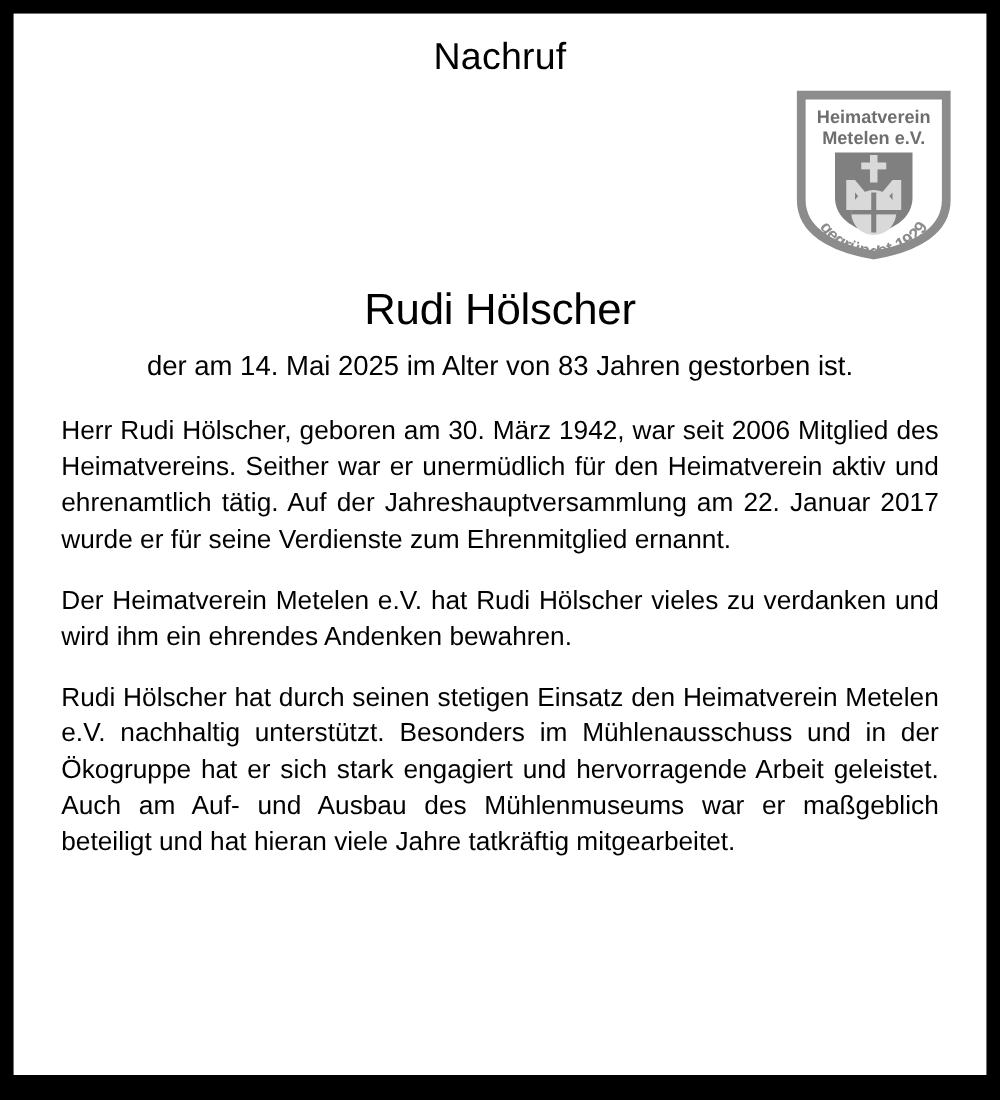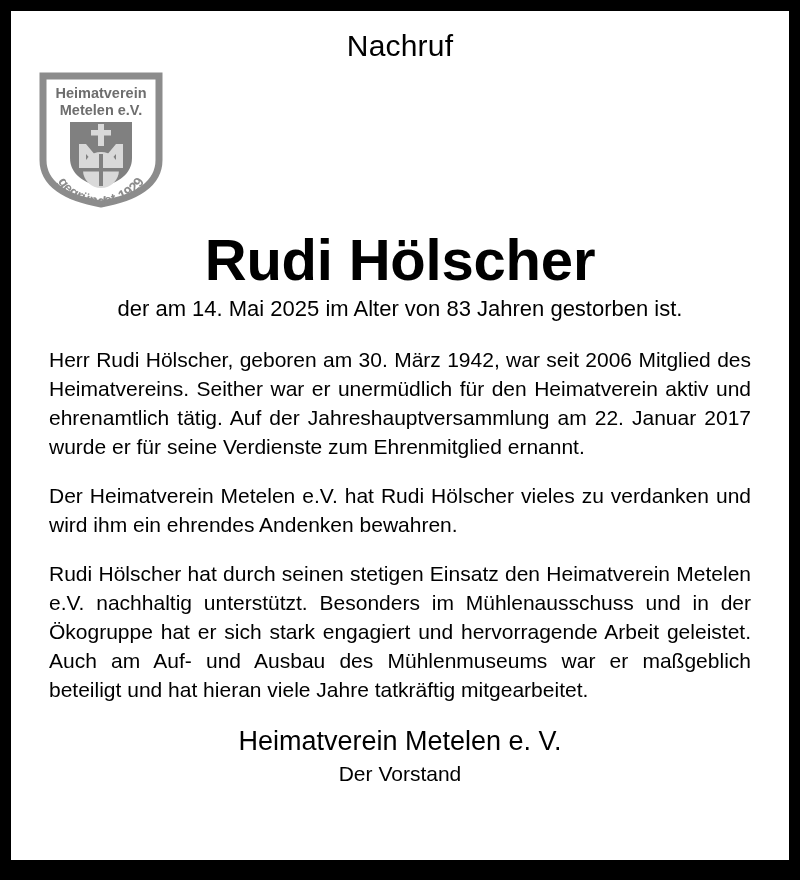--- a/index.html
+++ b/index.html
@@ -43,42 +43,42 @@
     font-size: 30px;
     font-weight: 400;
     letter-spacing: 0.2px;
     line-height: 1.1;
     margin: 2px 0 6px 0;
   }
 
   
   .crest-wrap {
     display: flex;
-    justify-content: flex-start;
+    justify-content: flex-end;
     margin: 4px 0 14px 0;
   }
   .crest {
     display: block;
   }
 
   
   .intro-line {
     text-align: center;
     font-size: 19.5px;
     font-weight: 400;
     line-height: 1.25;
     margin: 2px 0 4px 0;
   }
   .deceased-name {
     text-align: center;
-    font-size: 58px;
-    font-weight: 700;
+    font-size: 35px;
+    font-weight: 400;
     line-height: 1.12;
     letter-spacing: -0.2px;
-    margin: 6px 0 2px 0;
+    margin: 6px 0 12px 0;
   }
   .honor-line {
     text-align: center;
     font-size: 22px;
     font-weight: 700;
     line-height: 1.2;
     margin: 2px 0 6px 0;
   }
   .death-line {
     text-align: center;
@@ -162,19 +162,15 @@
 
 
     <div class="death-line">der am 14. Mai 2025 im Alter von 83 Jahren gestorben ist.</div>
 
     <div class="body-block">
       <p class="body-para">Herr Rudi Hölscher, geboren am 30. März 1942, war seit 2006 Mitglied des Heimatvereins. Seither war er unermüdlich für den Heimatverein aktiv und ehrenamtlich tätig. Auf der Jahreshauptversammlung am 22. Januar 2017 wurde er für seine Verdienste zum Ehrenmitglied ernannt.</p>
       <p class="body-para">Der Heimatverein Metelen e.V. hat Rudi Hölscher vieles zu verdanken und wird ihm ein ehrendes Andenken bewahren.</p>
       <p class="body-para">Rudi Hölscher hat durch seinen stetigen Einsatz den Heimatverein Metelen e.V. nachhaltig unterstützt. Besonders im Mühlenausschuss und in der Ökogruppe hat er sich stark engagiert und hervorragende Arbeit geleistet. Auch am Auf- und Ausbau des Mühlenmuseums war er maßgeblich beteiligt und hat hieran viele Jahre tatkräftig mitgearbeitet.</p>
     </div>
 
-    <div class="signature-block">
-      <div class="signature-org">Heimatverein Metelen e. V.</div>
-      <div class="signature-role">Der Vorstand</div>
-    </div>
 
   </div>
 </div>
 
 </body></html>

